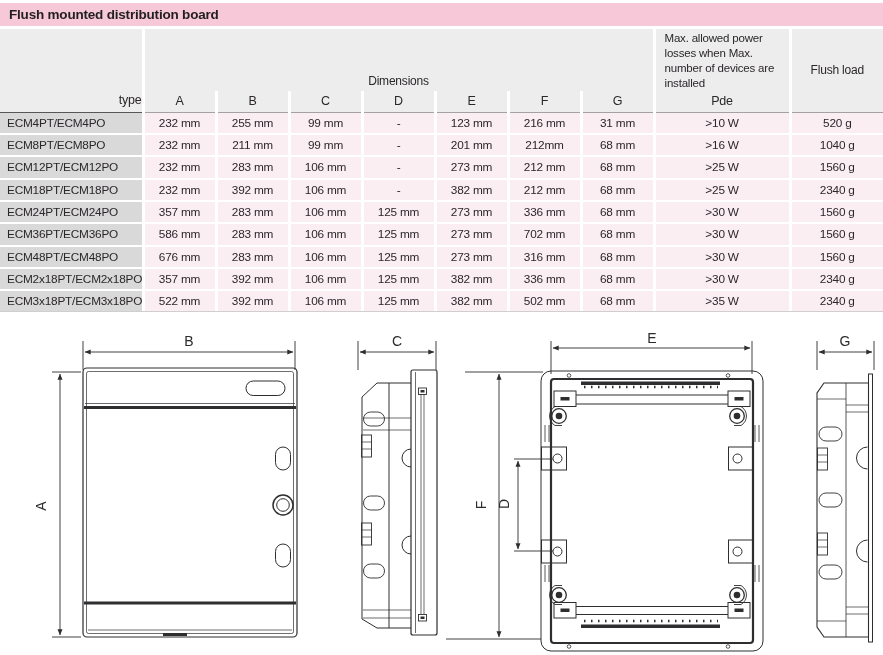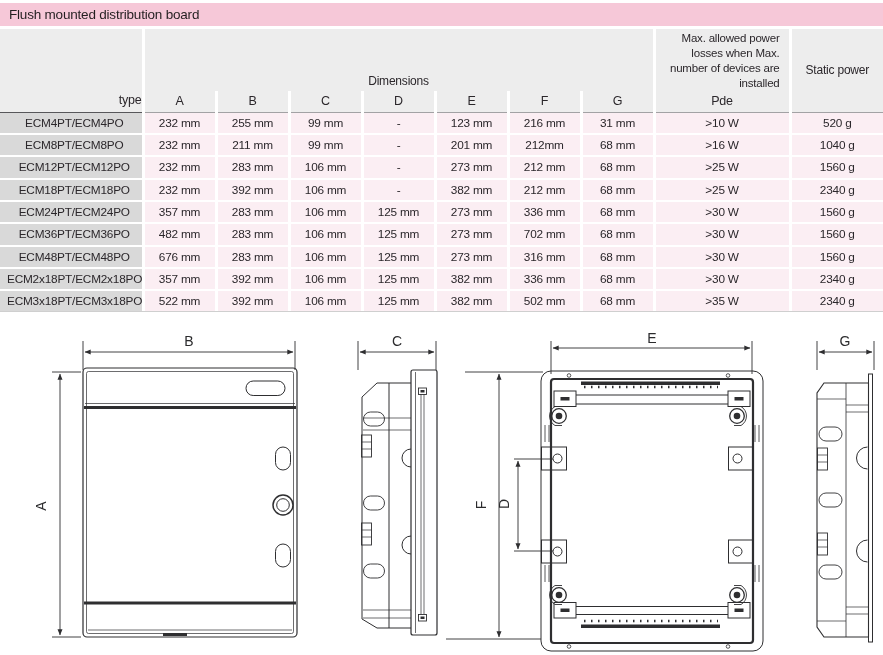--- a/index.html
+++ b/index.html
@@ -1,35 +1,35 @@
 <!DOCTYPE html>
 <html><head>
 <meta charset="utf-8">
 <style>
   html,body{margin:0;padding:0;background:#fff;}
   body{width:883px;height:655px;position:relative;overflow:hidden;
        font-family:"Liberation Sans",sans-serif;color:#2b272b;}
   .title-bar{position:absolute;top:3px;left:0;width:883px;height:23px;
        background:#f6c8d8;box-sizing:border-box;padding-left:9px;
-       font-size:13.5px;font-weight:normal;line-height:23px;color:#231f20;letter-spacing:-0.2px;}
+       font-size:13.5px;font-weight:bold;line-height:23px;color:#231f20;letter-spacing:-0.2px;}
   table.spec{position:absolute;top:29px;left:0;width:883px;table-layout:fixed;
        border-collapse:collapse;letter-spacing:-0.2px;}
   th,td{padding:0;font-weight:normal;overflow:hidden;white-space:nowrap;}
   thead th{background:#ededed;}
   .th-type{height:57px;text-align:right;vertical-align:bottom;padding:0 0 5px 8px;
        font-size:12.5px;border-bottom:1.5px solid #57575a;}
   .th-dims{vertical-align:bottom;padding-bottom:3px;font-size:12px;border-left:3px solid #fff;}
   .th-losses{font-size:11.5px;line-height:1.3;vertical-align:middle;padding:2px 9px 0;
-       white-space:normal;text-align:right;border-left:3px solid #fff;}
+       white-space:normal;text-align:left;border-left:3px solid #fff;}
   .th-static{font-size:12px;text-align:center;border-left:3px solid #fff;
        border-bottom:1px solid #a2a2a4;}
   .letters-row th{height:21px;font-size:12.5px;text-align:center;
        border-left:3px solid #fff;border-bottom:1px solid #a2a2a4;}
   tbody td{height:20.3px;font-size:11.8px;line-height:20px;border-bottom:2px solid #fff;}
-  td.type-cell{background:#d9d9d9;text-align:center;padding-left:7px;}
+  td.type-cell{background:#d9d9d9;text-align:left;padding-left:7px;}
   td.data-cell{background:#fbeef3;text-align:center;border-left:3px solid #fff;}
   .bottom-rule{position:absolute;top:311px;left:0;width:883px;height:1px;background:#cfcfcf;}
   svg.drawings{position:absolute;top:315px;left:0;}
   svg .ln{stroke:#2e2e30;fill:none;}
   svg .s07{stroke-width:.7}.s08{stroke-width:.8}.s09{stroke-width:.9}.s10{stroke-width:1}
   .s11{stroke-width:1.1}.s12{stroke-width:1.2}.s13{stroke-width:1.3}.s15{stroke-width:1.5}
   .s22{stroke-width:2.2}.s28{stroke-width:2.8}
   svg .dark{fill:#2e2e30;stroke:none;}
   svg .dim{stroke:#2e2e30;stroke-width:.9;fill:none;}
   svg .dimtext{font-family:"Liberation Sans",sans-serif;font-size:14px;fill:#2b2b2d;
@@ -51,21 +51,21 @@
       <col style="width:73px">
       <col style="width:73px">
     <col style="width:136px">
       <col style="width:93px">
   </colgroup>
   <thead>
     <tr>
       <th class="th-type" rowspan="2">type</th>
       <th class="th-dims" colspan="7">Dimensions</th>
       <th class="th-losses">Max. allowed power losses when Max. number of devices are installed</th>
-      <th class="th-static" rowspan="2">Static power</th>
+      <th class="th-static" rowspan="2">Flush load</th>
     </tr>
     <tr class="letters-row">
       <th>A</th>
       <th>B</th>
       <th>C</th>
       <th>D</th>
       <th>E</th>
       <th>F</th>
       <th>G</th>
       <th>Pde</th>
@@ -127,21 +127,21 @@
         <td class="data-cell">106 mm</td>
         <td class="data-cell">125 mm</td>
         <td class="data-cell">273 mm</td>
         <td class="data-cell">336 mm</td>
         <td class="data-cell">68 mm</td>
         <td class="data-cell">&gt;30 W</td>
         <td class="data-cell">1560 g</td>
       </tr>
       <tr>
         <td class="type-cell">ECM36PT/ECM36PO</td>
-        <td class="data-cell">482 mm</td>
+        <td class="data-cell">586 mm</td>
         <td class="data-cell">283 mm</td>
         <td class="data-cell">106 mm</td>
         <td class="data-cell">125 mm</td>
         <td class="data-cell">273 mm</td>
         <td class="data-cell">702 mm</td>
         <td class="data-cell">68 mm</td>
         <td class="data-cell">&gt;30 W</td>
         <td class="data-cell">1560 g</td>
       </tr>
       <tr>

